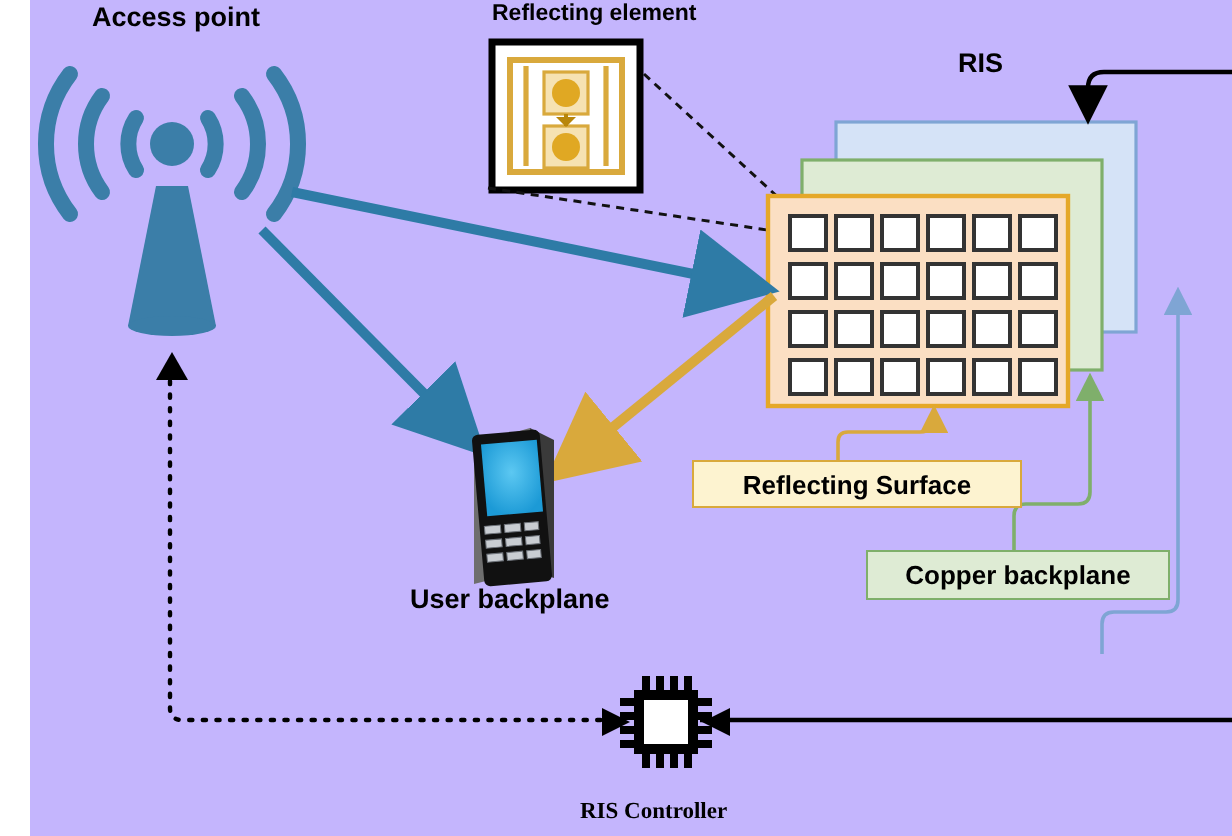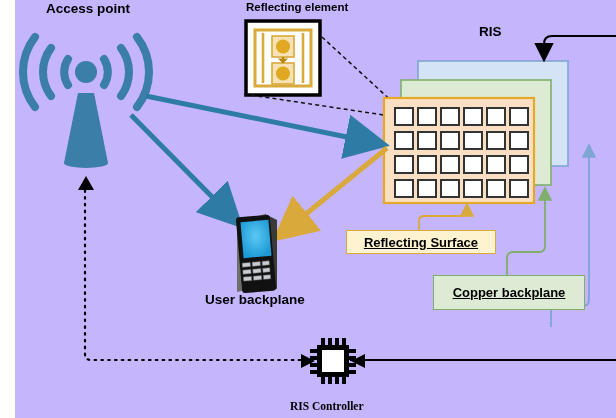--- a/index.html
+++ b/index.html
@@ -170,18 +170,18 @@
 
   <div class="lbl small-lbl" style="left:207px;top:1px;padding-left:24px;">Reflecting element</div>
 
   <div class="lbl title-lbl" style="left:464px;top:24px;">RIS</div>
 
   <div class="lbl title-lbl" style="left:190px;top:292px;">User backplane</div>
 
 
   <div class="lbl small-lbl" style="left:275px;top:400px;font-family:Liberation Serif, serif;">RIS Controller</div>
 
-  <div class="callout" style="left:331px;top:230px;width:150px;height:24px;background:#FDF3D0;border:1.6px solid #D9A93C;text-decoration:underline;">Reflecting Surface</div>
+  <div class="callout" style="left:331px;top:230px;width:165px;height:24px;background:#FDF3D0;border:1.6px solid #D9A93C;">Reflecting Surface</div>
 
-  <div class="callout" style="left:418px;top:275px;width:152px;height:35px;background:#DEEBD4;border:1.6px solid #7FAF6B;text-decoration:underline;">Copper backplane</div>
+  <div class="callout" style="left:418px;top:275px;width:152px;height:25px;background:#DEEBD4;border:1.6px solid #7FAF6B;">Copper backplane</div>
 
 
 </div>
 
 </body></html>

